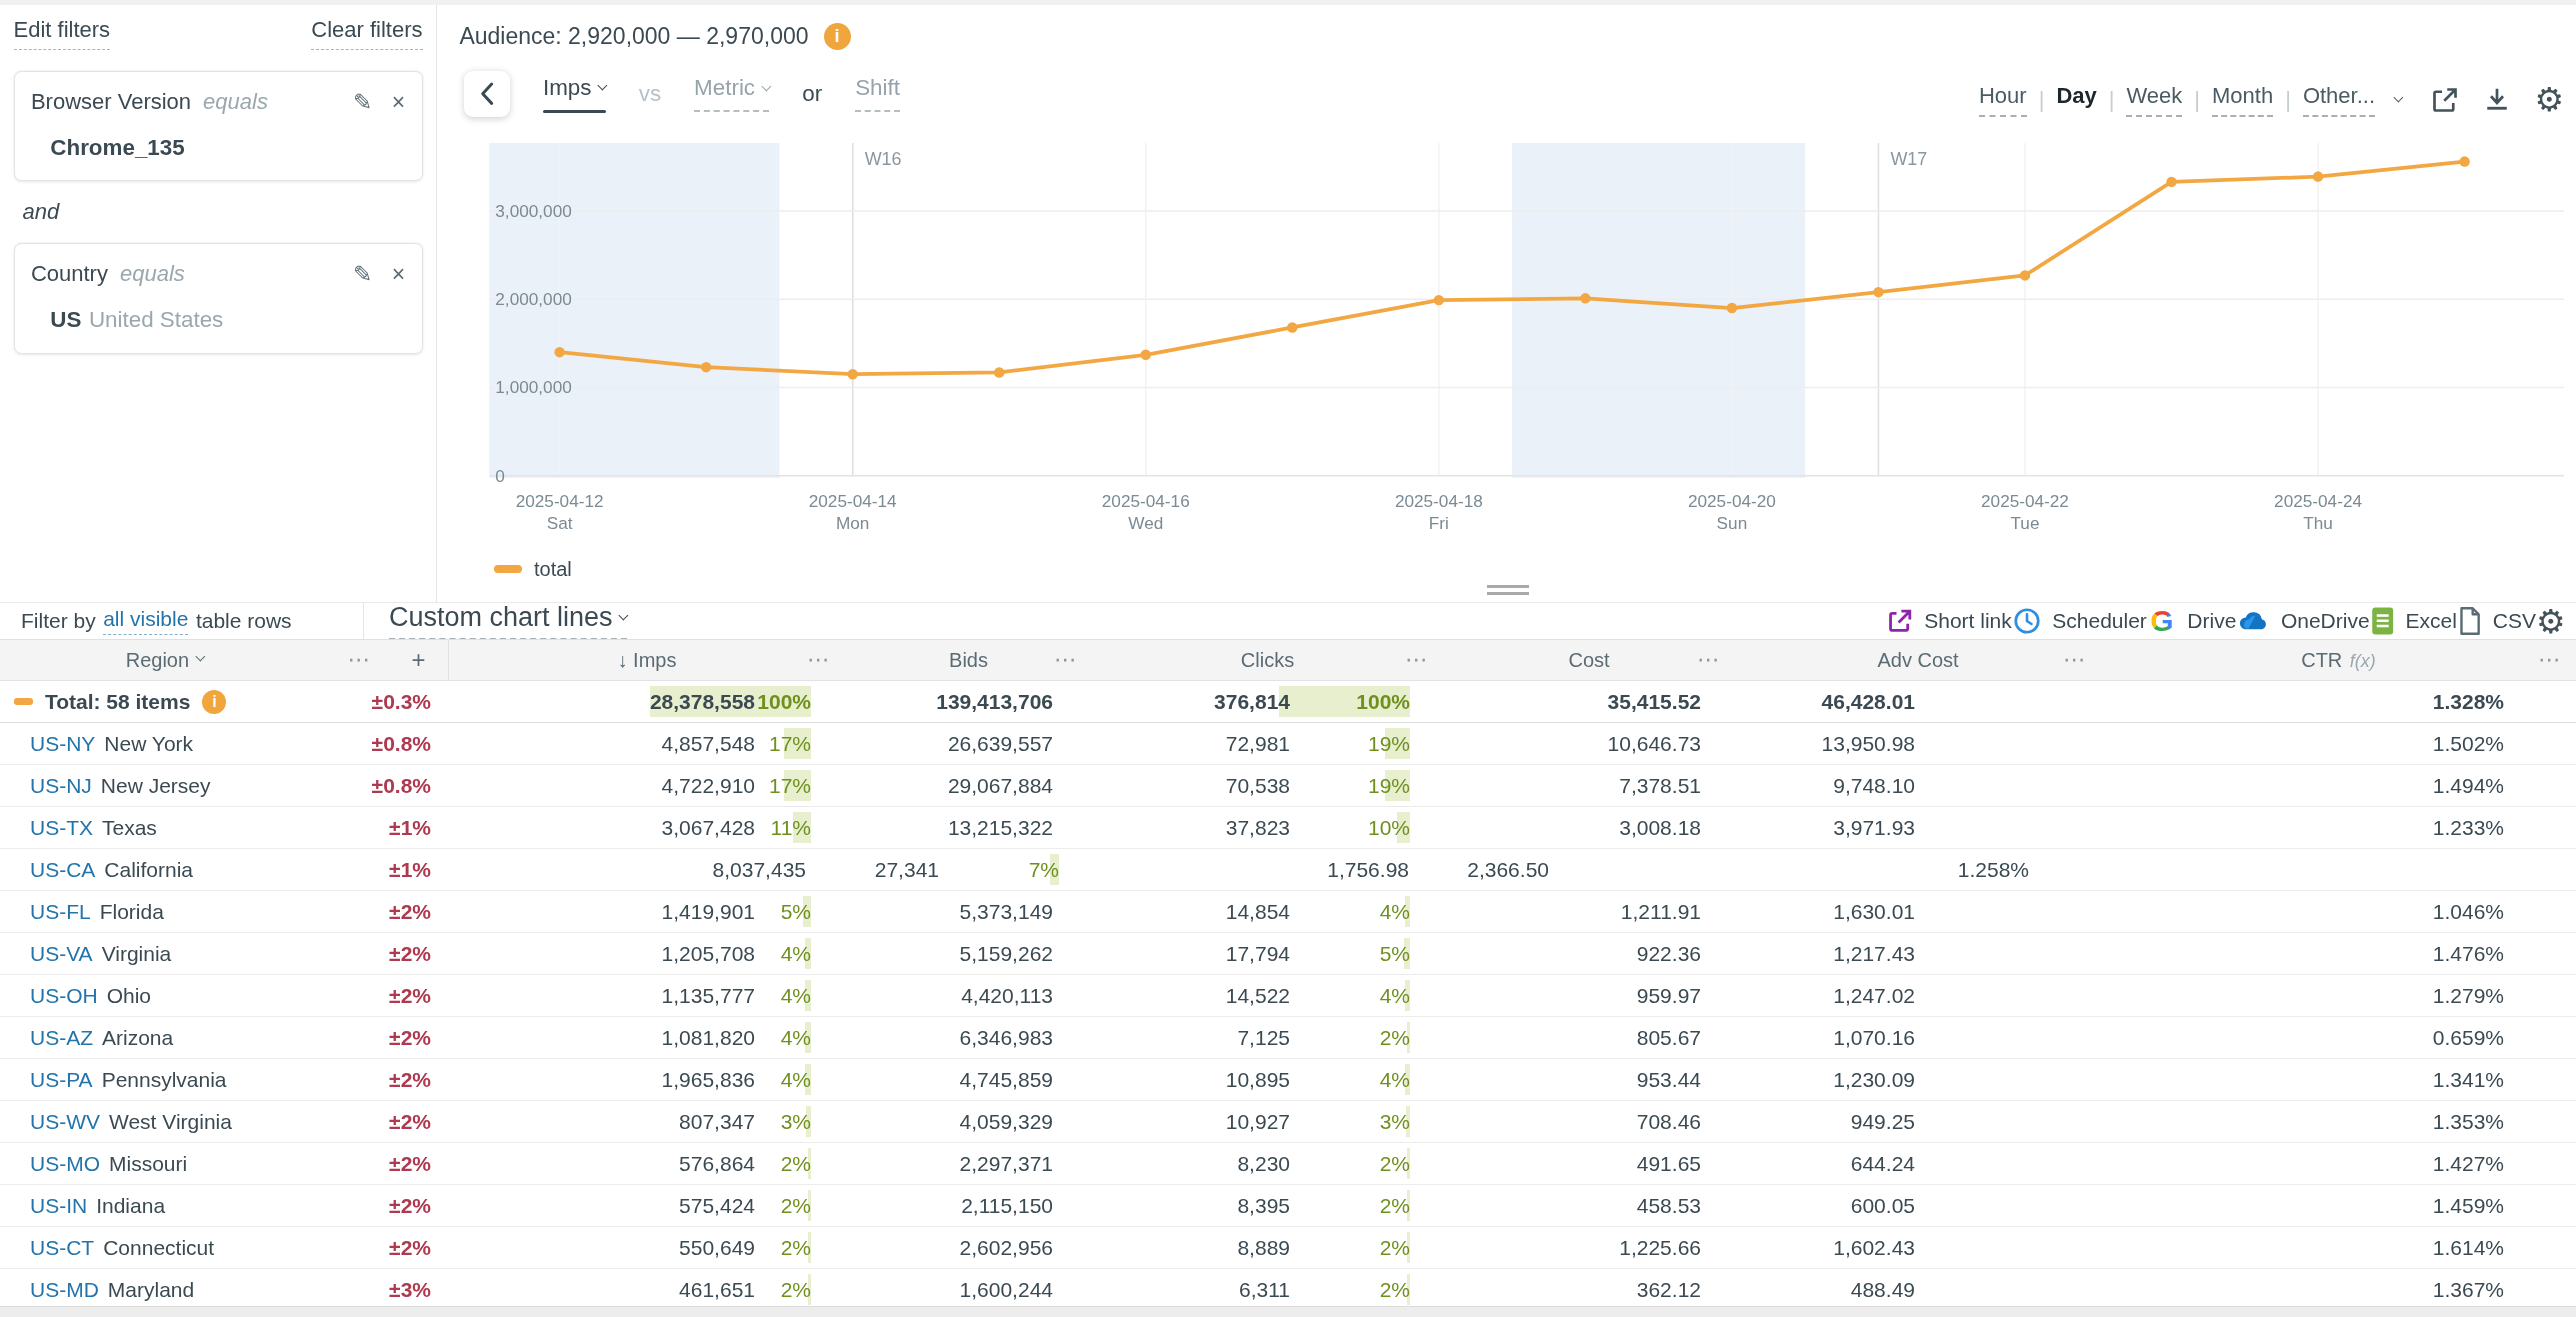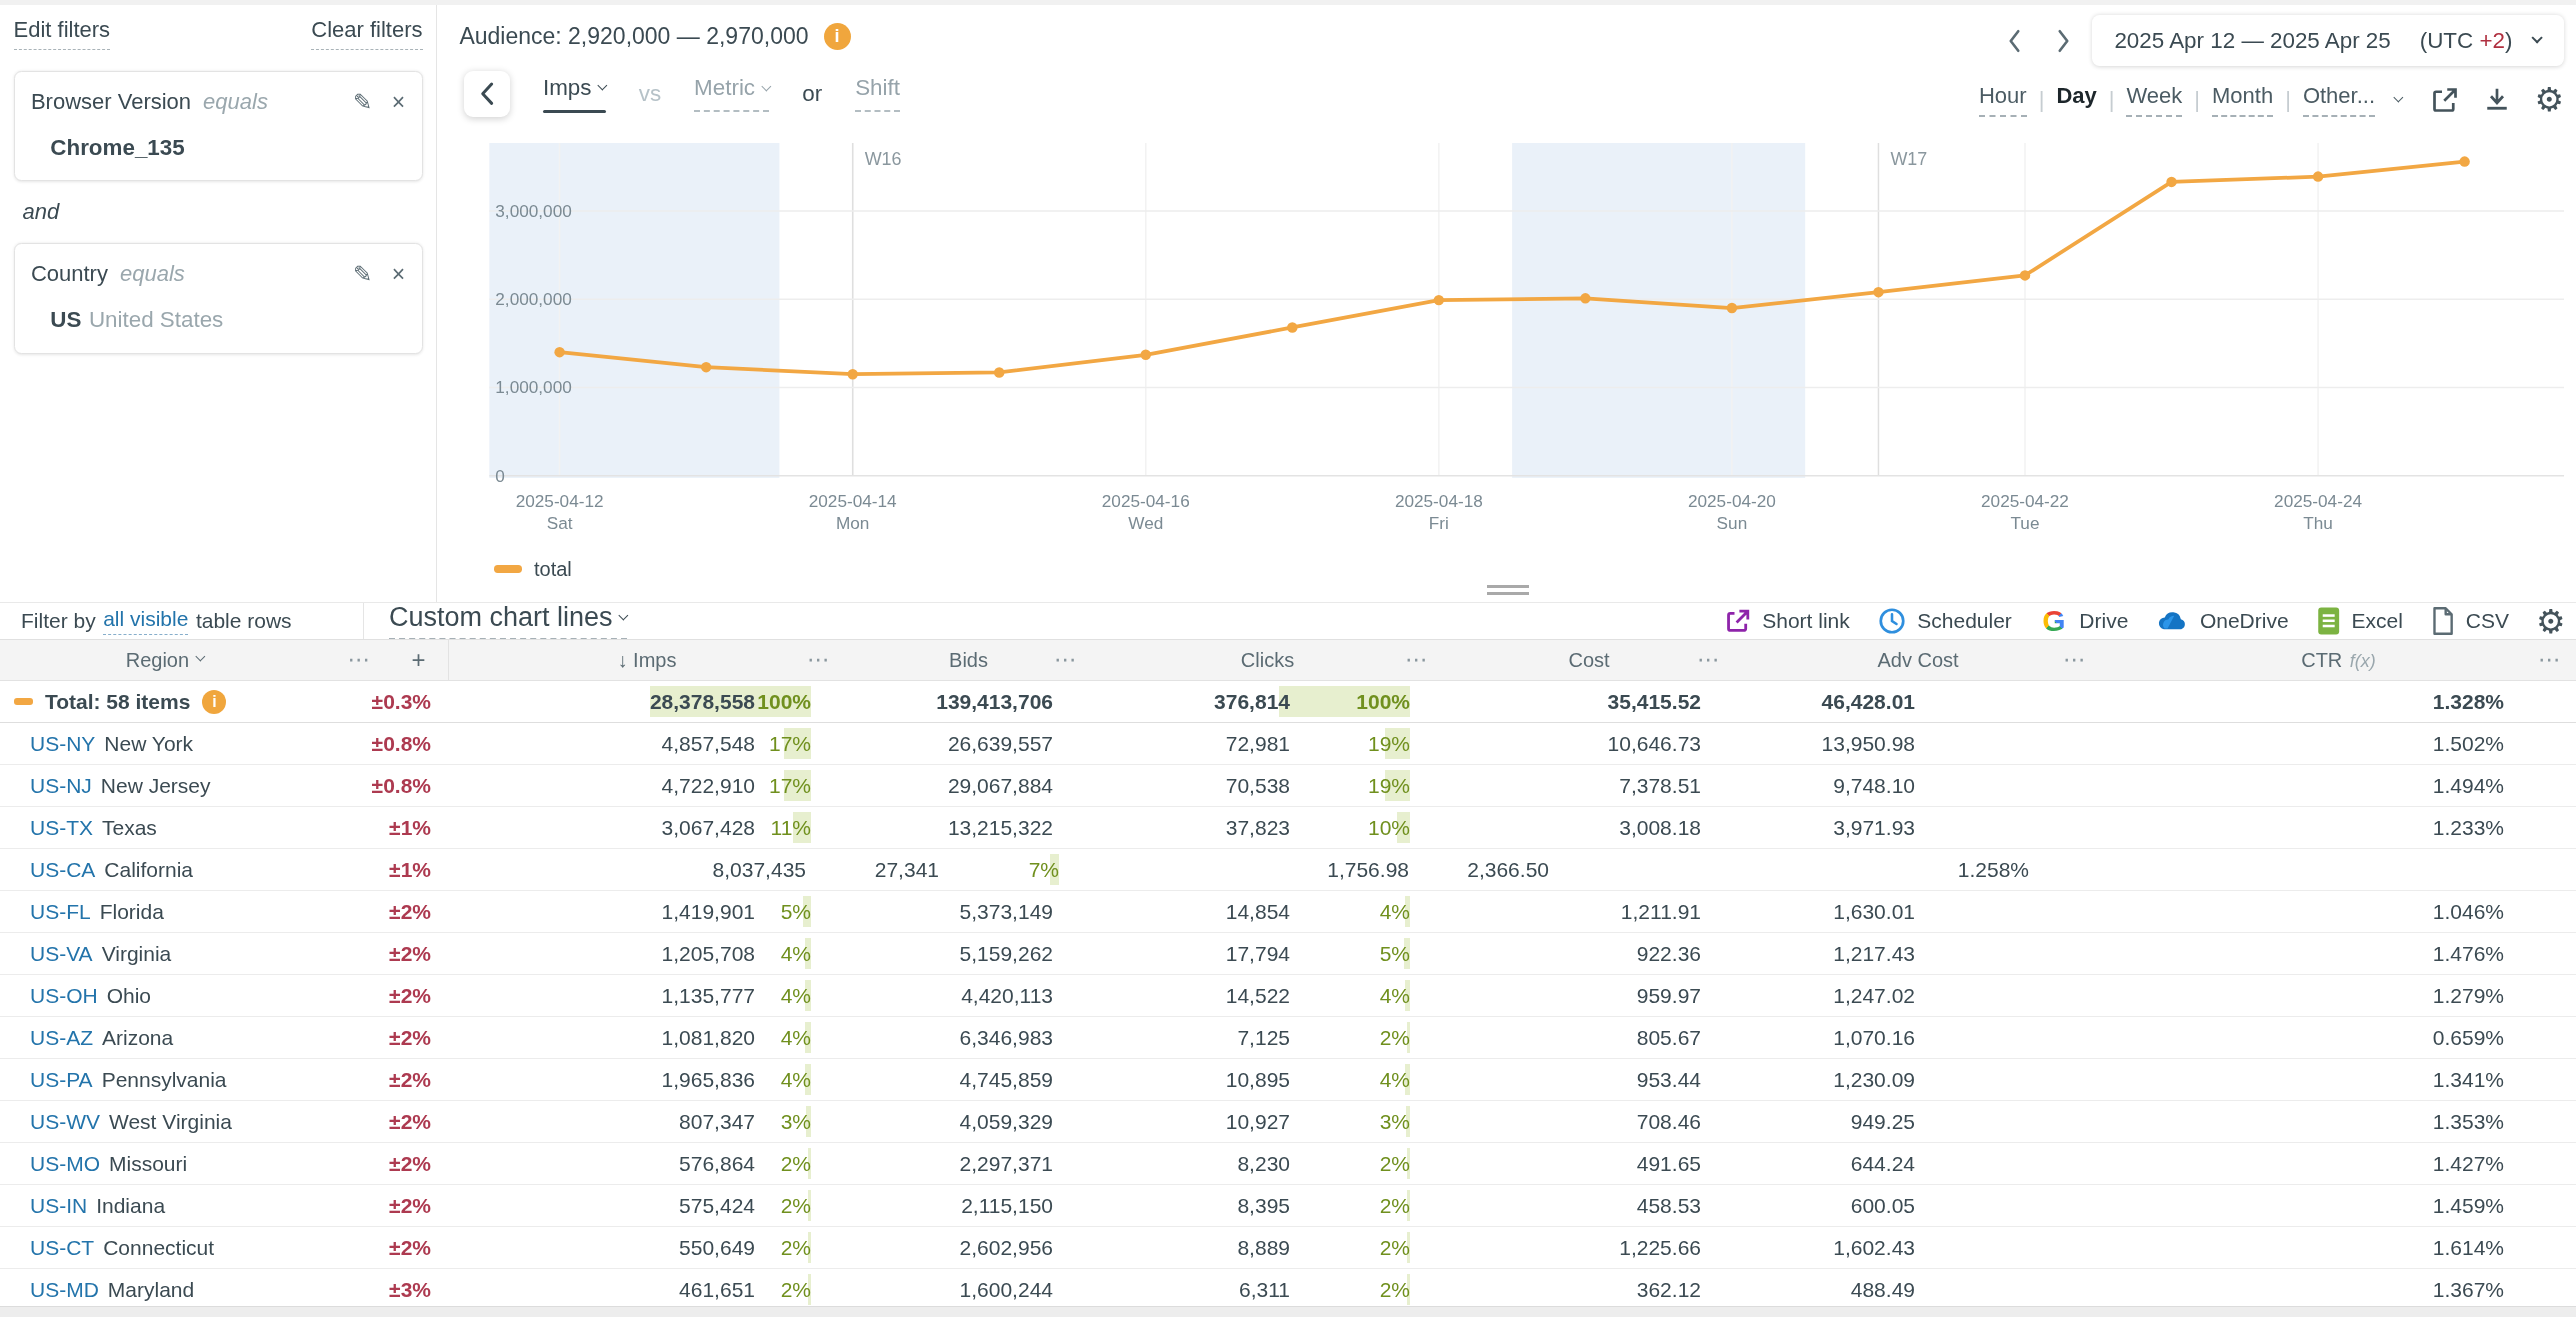--- a/index.html
+++ b/index.html
@@ -58,21 +58,21 @@
   .legend .sw{width:28px;height:7.5px;border-radius:3.7px;background:#f2a743;}
   .drag-handle{position:absolute;left:1050px;top:580px;display:flex;flex-direction:column;gap:4.5px;cursor:row-resize;}
   .drag-handle i{display:block;width:42px;height:3px;background:#a9a9a9;}
 
   
   .toolbar-band{position:absolute;left:0;top:602px;width:2576px;height:37px;border-top:0.7px solid #e9e9e9;display:flex;}
   .tb-left{width:364px;border-right:0.7px solid #e5e5e5;display:flex;align-items:center;padding-left:21px;font-size:21px;}
   .tb-left .lnk{color:#2374ab;border-bottom:1.5px dashed #86aecb;padding-bottom:3px;margin:0 7.5px;cursor:pointer;}
   .tb-right{flex:1;display:flex;align-items:center;}
   .custom-lines{margin-left:25px;font-size:27px;color:#3b4a52;border-bottom:2.2px dashed #a6b0b6;padding-bottom:5.2px;cursor:pointer;display:flex;align-items:center;}
-  .exports{margin-left:auto;margin-right:10.5px;display:flex;align-items:center;gap:27px;font-size:21px;color:#3b4a52;}
+  .exports{margin-left:auto;margin-right:10.5px;display:flex;align-items:center;font-size:21px;color:#3b4a52;}
   .exp{display:flex;align-items:center;gap:10.5px;cursor:pointer;}
   .gicon{width:30px;height:30px;border-radius:50%;background:conic-gradient(from -45deg,#ea4335 0 25%,#4285f4 0 50%,#34a853 0 75%,#fbbc05 0 100%);
     -webkit-background-clip:text;background-clip:text;color:transparent;font-weight:bold;font-size:30px;line-height:30px;text-align:center;}
 
   
   .table{position:absolute;left:0;top:639px;width:2576px;}
   .thead{display:grid;grid-template-columns:329px 60px 60px 396px 247px 351px 292px 366px 475px;
     height:42px;background:#f4f4f4;border-top:0.7px solid #e0e0e0;border-bottom:0.7px solid #e2e2e2;
     align-items:center;font-size:20px;color:#5b6b73;}
   .hcell{position:relative;display:flex;align-items:center;justify-content:center;height:100%;}
@@ -174,37 +174,20 @@
     </div>
     <span style="font-size:22.4px">or</span>
     <div class="tab">
       <span class="trow2 mut">
           <span>Shift</span>
         </span>
       <span class="u-dash"></span>
     </div>
   </div>
 
-  <div class="date-nav">
-    <span class="nav-chev">
-      <svg width="15" height="24" viewBox="0 0 20 32">
-        <polyline points="15,3 5,16 15,29" fill="none" stroke="#5b6b73" stroke-width="3.5" stroke-linecap="round" stroke-linejoin="round"></polyline>
-        </svg>
-    </span>
-    <span class="nav-chev">
-      <svg width="15" height="24" viewBox="0 0 20 32">
-        <polyline points="5,3 15,16 5,29" fill="none" stroke="#5b6b73" stroke-width="3.5" stroke-linecap="round" stroke-linejoin="round"></polyline>
-        </svg>
-    </span>
-    <div class="date-pill">
-      <span class="rng">2025 Apr 12 — 2025 Apr 25</span>
-      <span class="utc"><span>(UTC </span><span class="off">+2</span><span>)</span></span>
-      <span class="caret" style="margin-left:21px;"></span>
-    </div>
-  </div>
 
   <div class="gran-row">
     <span id="granularity" style="display:flex;align-items:center;gap:12px;">
         <span class="gran-item">Hour</span>
         <span class="gsep">|</span>
         <span class="gran-item active">Day</span>
         <span class="gsep">|</span>
         <span class="gran-item">Week</span>
         <span class="gsep">|</span>
         <span class="gran-item">Month</span>

